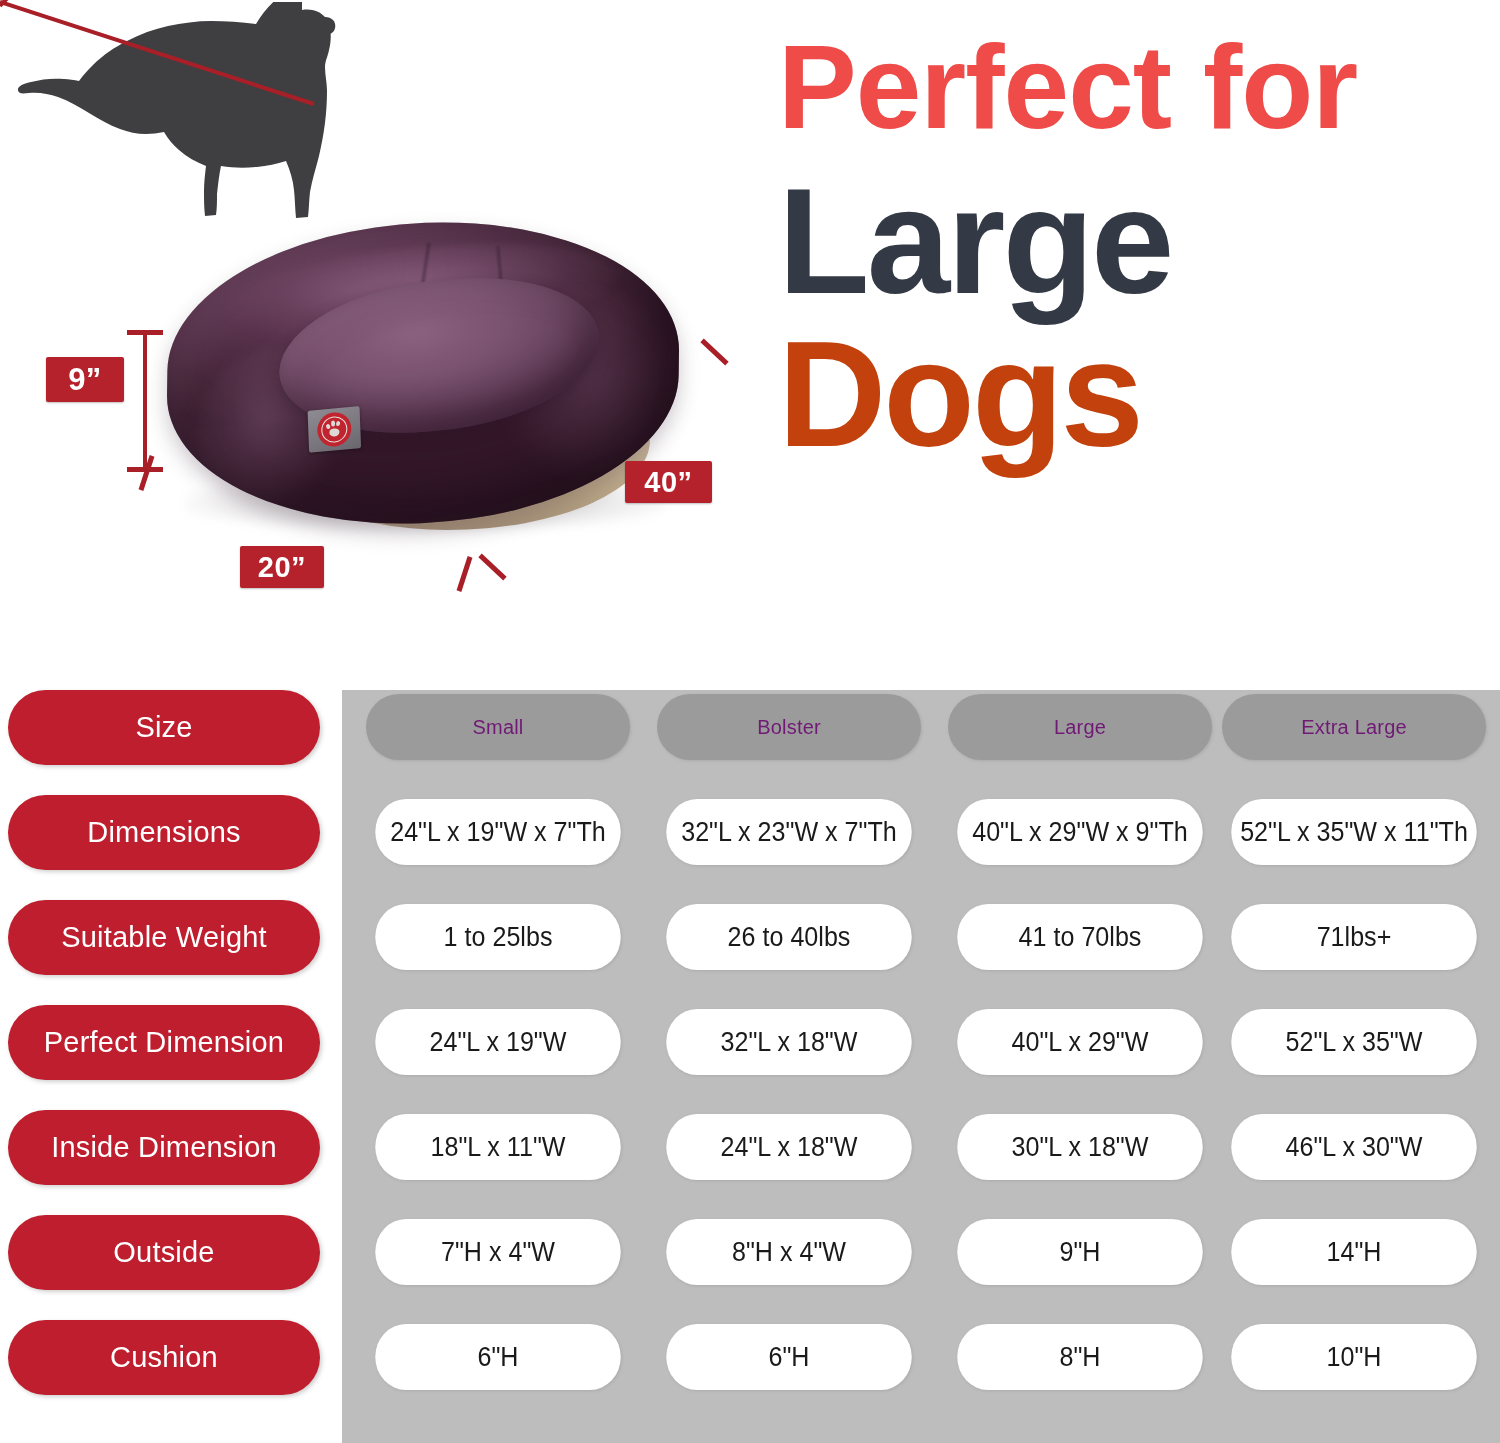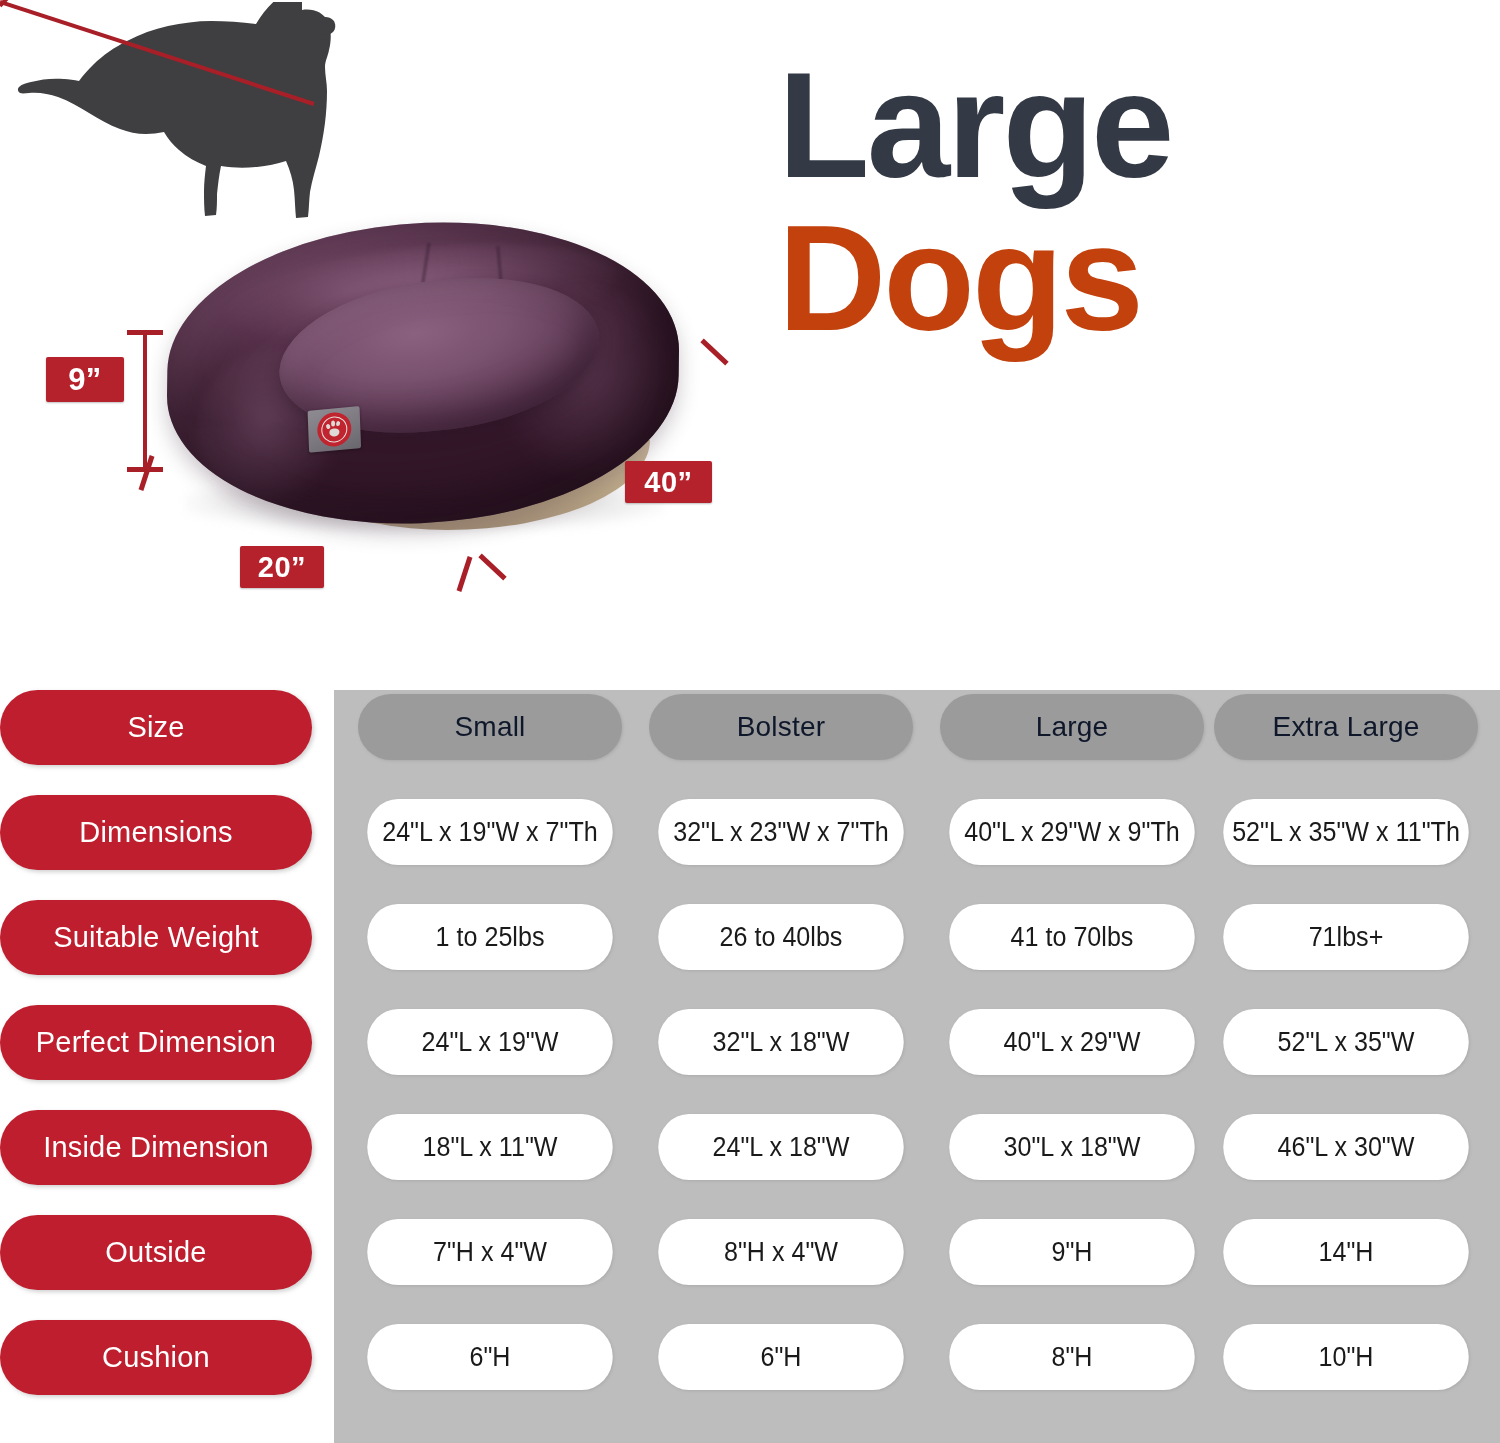--- a/index.html
+++ b/index.html
@@ -127,21 +127,21 @@
   #headline { position:absolute; left:778px; top:30px; width:700px; }
   .hl-line {
     font-weight:800; line-height:.98; letter-spacing:-1px;
     font-family:"Liberation Sans", sans-serif;
   }
   #hl-top   { font-size:118px; color:#ef4b48; margin-bottom:12px; }
   #hl-mid   { font-size:150px; color:#343a45; margin-top:22px; letter-spacing:-3px; }
   #hl-bot   { font-size:150px; color:#c2410c; margin-top:6px; letter-spacing:-3px; }
 
   
-  #spec-table { position:absolute; left:0; top:680px; width:1189px; height:763px; }
+  #spec-table { position:absolute; left:8px; top:680px; width:1189px; height:763px; }
   #table-panel {
     position:absolute; left:334px; top:10px; width:1166px; height:753px;
     background:#bdbdbd;
   }
   #label-column { position:absolute; left:0; top:0; width:320px; }
   .row-label {
     position:absolute; left:0; width:312px; height:75px;
     background:#be1e2d; border-radius:38px; color:#ffffff;
     display:flex; align-items:center; justify-content:center;
     font-size:29px; font-weight:500; letter-spacing:.2px;
@@ -149,21 +149,21 @@
   }
   .data-row { position:absolute; left:334px; width:1166px; height:75px; }
   .cell {
     position:absolute; height:66px; border-radius:33px;
     display:flex; align-items:center; justify-content:center;
     font-size:27px; color:#1a1a1a; background:#ffffff;
     box-shadow:1px 1px 3px rgba(130,130,130,.30);
     transform:scaleX(.93); text-align:center; padding:0 6px;
   }
   .cell.head {
-    background:#9b9b9b; color:#0f172a; font-size:28px; letter-spacing:.2px;
+    background:#9b9b9b; color:#701a75; font-size:20px; letter-spacing:.2px;
     transform:none;
   }
   .c0 { left:24px;  width:264px; }
   .c1 { left:315px; width:264px; }
   .c2 { left:606px; width:264px; }
   .c3 { left:880px; width:264px; }
 </style>
 </head>
 <body>
 
@@ -213,20 +213,21 @@
 
   <div id="dline40"></div>
   <div id="d40-cap-a"></div>
   <div id="d40-cap-b"></div>
 
   <div class="dim-badge" id="badge-height">9”</div>
   <div class="dim-badge" id="badge-width">20”</div>
   <div class="dim-badge" id="badge-depth">40”</div>
 
   <div id="headline">
+    <div class="hl-line" id="hl-top">Perfect for</div>
     <div class="hl-line" id="hl-mid">Large</div>
     <div class="hl-line" id="hl-bot">Dogs</div>
   </div>
 </div>
 
 <div id="spec-table">
   <div id="table-panel"></div>
 
   <div id="label-column">
     <div class="row-label" style="top:10px">Size</div>

